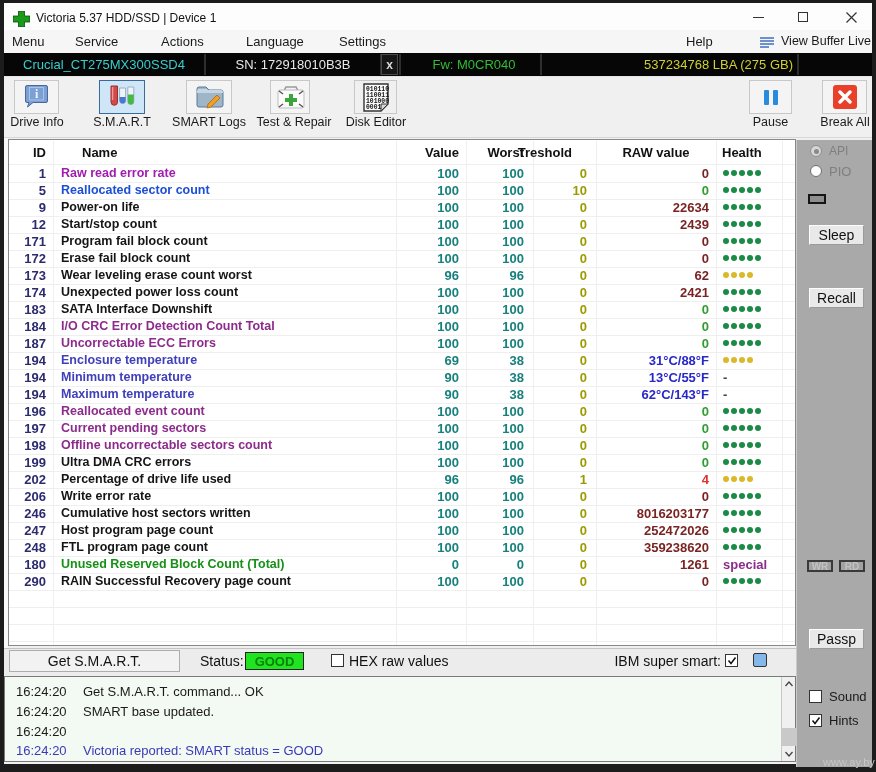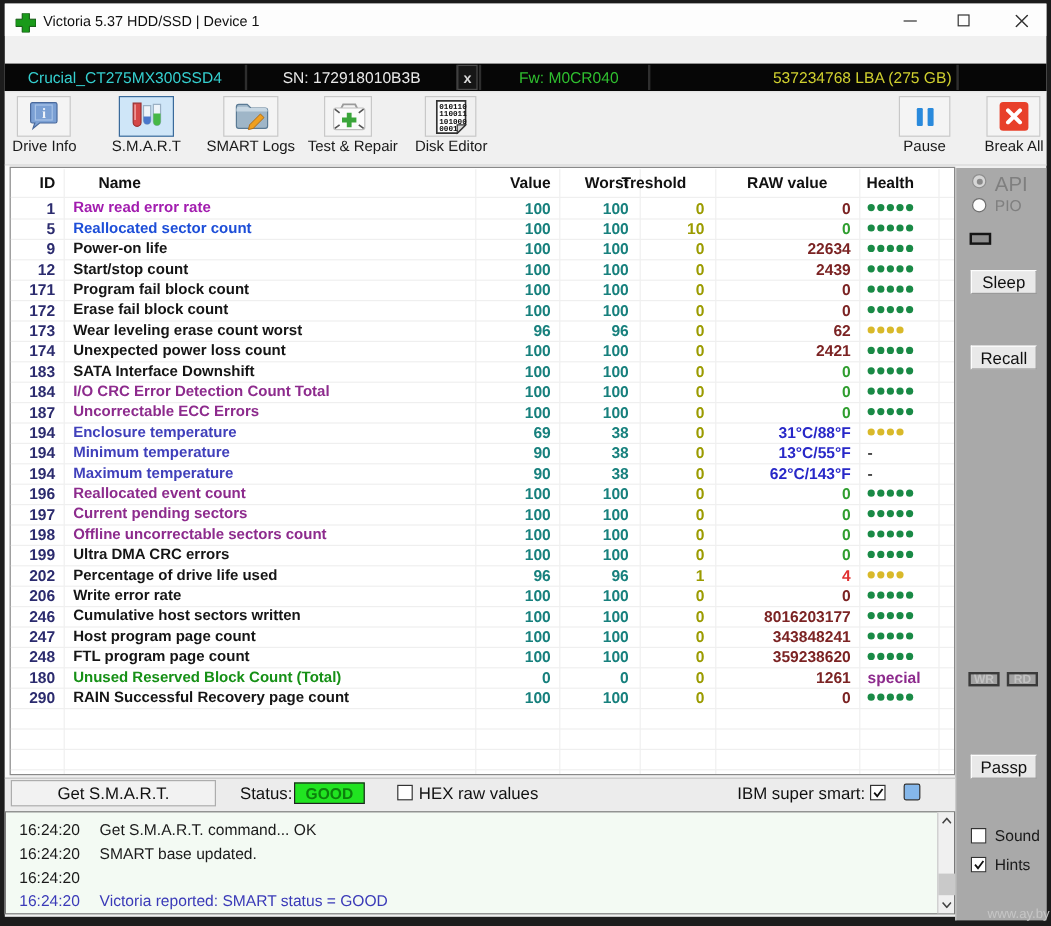--- a/index.html
+++ b/index.html
@@ -44,20 +44,34 @@
     <path d="M5.5 0 h6 v5 h5.5 v6 h-5.5 v5 h-6 v-5 H0 V5 h5.5 z" fill="#1a9a1a" stroke="#0c4d0c" stroke-width="0.8"></path>
   </svg>
   <div class="txt">Victoria 5.37 HDD/SSD | Device 1</div>
   <div class="abs" style="left:749px;top:14px;width:11px;height:1px;background:#333"></div>
   <div class="abs" style="left:794px;top:9px;width:10px;height:10px;border:1px solid #333"></div>
   <svg class="abs" style="left:842px;top:9px" width="11" height="11" viewBox="0 0 11 11">
         <path d="M0.5 0.5 L10.5 10.5 M10.5 0.5 L0.5 10.5" stroke="#333" stroke-width="1.2"></path>
       </svg>
 </div>
 
+<div id="menu">
+  <span style="left:8px">Menu</span>
+  <span style="left:71px">Service</span>
+  <span style="left:157px">Actions</span>
+  <span style="left:242px">Language</span>
+  <span style="left:335px">Settings</span>
+  <span style="left:682px">Help</span>
+  <svg class="abs" style="left:756px;top:7px" width="14" height="11" viewBox="0 0 14 11">
+    <g stroke="#3f6fbf" stroke-width="1.6">
+          <path d="M0 1h14M0 4h14M0 7h14M0 10h9"></path>
+        </g>
+  </svg>
+  <span style="left:777px;font-size:12.5px">View Buffer Live</span>
+</div>
 
 <div id="dev">
   <div class="seg" style="left:0;width:200px;color:#35cfcf">Crucial_CT275MX300SSD4</div>
   <div class="div" style="left:200px"></div>
   <div class="seg" style="left:202px;width:174px;color:#e8e8e8">SN: 172918010B3B</div>
   <div class="div" style="left:376px"></div>
   <div class="seg" style="left:377px;width:17px;color:#dadada;border:1px solid #4a4a4a;height:21px;line-height:20px;top:1px;background:#161616;font-size:12px;font-weight:bold">x</div>
   <div class="div" style="left:395px"></div>
   <div class="seg" style="left:404px;width:132px;color:#2fbf2f">Fw: M0CR040</div>
   <div class="div" style="left:536px"></div>
@@ -434,21 +448,21 @@
         <i style="left:8px;background:#1a8a46"></i>
         <i style="left:16px;background:#1a8a46"></i>
         <i style="left:24px;background:#1a8a46"></i>
         <i style="left:32px;background:#1a8a46"></i>
       </div>
 <div class="id" style="top:382px">247</div>
       <div class="nm" style="top:382px;color:#151515">Host program page count</div>
       <div class="rv v" style="top:382px">100</div>
       <div class="rw v" style="top:382px">100</div>
       <div class="rt" style="top:382px">0</div>
-      <div class="rr" style="top:382px;color:#7b2323">343848241</div>
+      <div class="rr" style="top:382px;color:#7b2323">252472026</div>
       <div class="dots" style="top:387px">
         <i style="left:0px;background:#1a8a46"></i>
         <i style="left:8px;background:#1a8a46"></i>
         <i style="left:16px;background:#1a8a46"></i>
         <i style="left:24px;background:#1a8a46"></i>
         <i style="left:32px;background:#1a8a46"></i>
       </div>
 <div class="id" style="top:399px">248</div>
       <div class="nm" style="top:399px;color:#151515">FTL program page count</div>
       <div class="rv v" style="top:399px">100</div>
@@ -480,21 +494,21 @@
         <i style="left:8px;background:#1a8a46"></i>
         <i style="left:16px;background:#1a8a46"></i>
         <i style="left:24px;background:#1a8a46"></i>
         <i style="left:32px;background:#1a8a46"></i>
       </div>
 </div>
 
 <div id="rp">
   <div class="abs" style="left:13px;top:5px;width:12px;height:12px;border-radius:50%;background:#d6d6d6;border:1px solid #8e8e8e"></div>
   <div class="abs" style="left:17px;top:9px;width:5px;height:5px;border-radius:50%;background:#8a8a8a"></div>
-  <div class="abs" style="left:32px;top:4px;font-size:17px;color:#7f7f7f">API</div>
+  <div class="abs" style="left:32px;top:4px;font-size:12px;color:#7f7f7f">API</div>
   <div class="abs" style="left:13px;top:25px;width:12px;height:12px;border-radius:50%;background:#fdfdfd;border:1px solid #6e6e6e"></div>
   <div class="abs" style="left:32px;top:24px;font-size:13px;color:#7f7f7f">PIO</div>
   <div class="abs" style="left:11px;top:54px;width:18px;height:10px;background:#8e8e8e;border:2px solid #151515"></div>
   <div class="rbtn" style="top:85px">Sleep</div>
   <div class="rbtn" style="top:148px">Recall</div>
   <div class="abs" style="left:10px;top:420px;width:26px;height:12px;background:#a2a2a2;border:2px solid #3a3a3a;color:#c2c2c2;font-size:10px;font-weight:bold;text-align:center;line-height:9px">WR</div>
   <div class="abs" style="left:42px;top:420px;width:26px;height:12px;background:#a2a2a2;border:2px solid #3a3a3a;color:#c2c2c2;font-size:10px;font-weight:bold;text-align:center;line-height:9px">RD</div>
   <div class="rbtn" style="top:489px">Passp</div>
   <div class="cb" style="left:12px;top:550px"></div>
   <div class="abs" style="left:32px;top:549px;font-size:13px;color:#1a1a1a">Sound</div>

